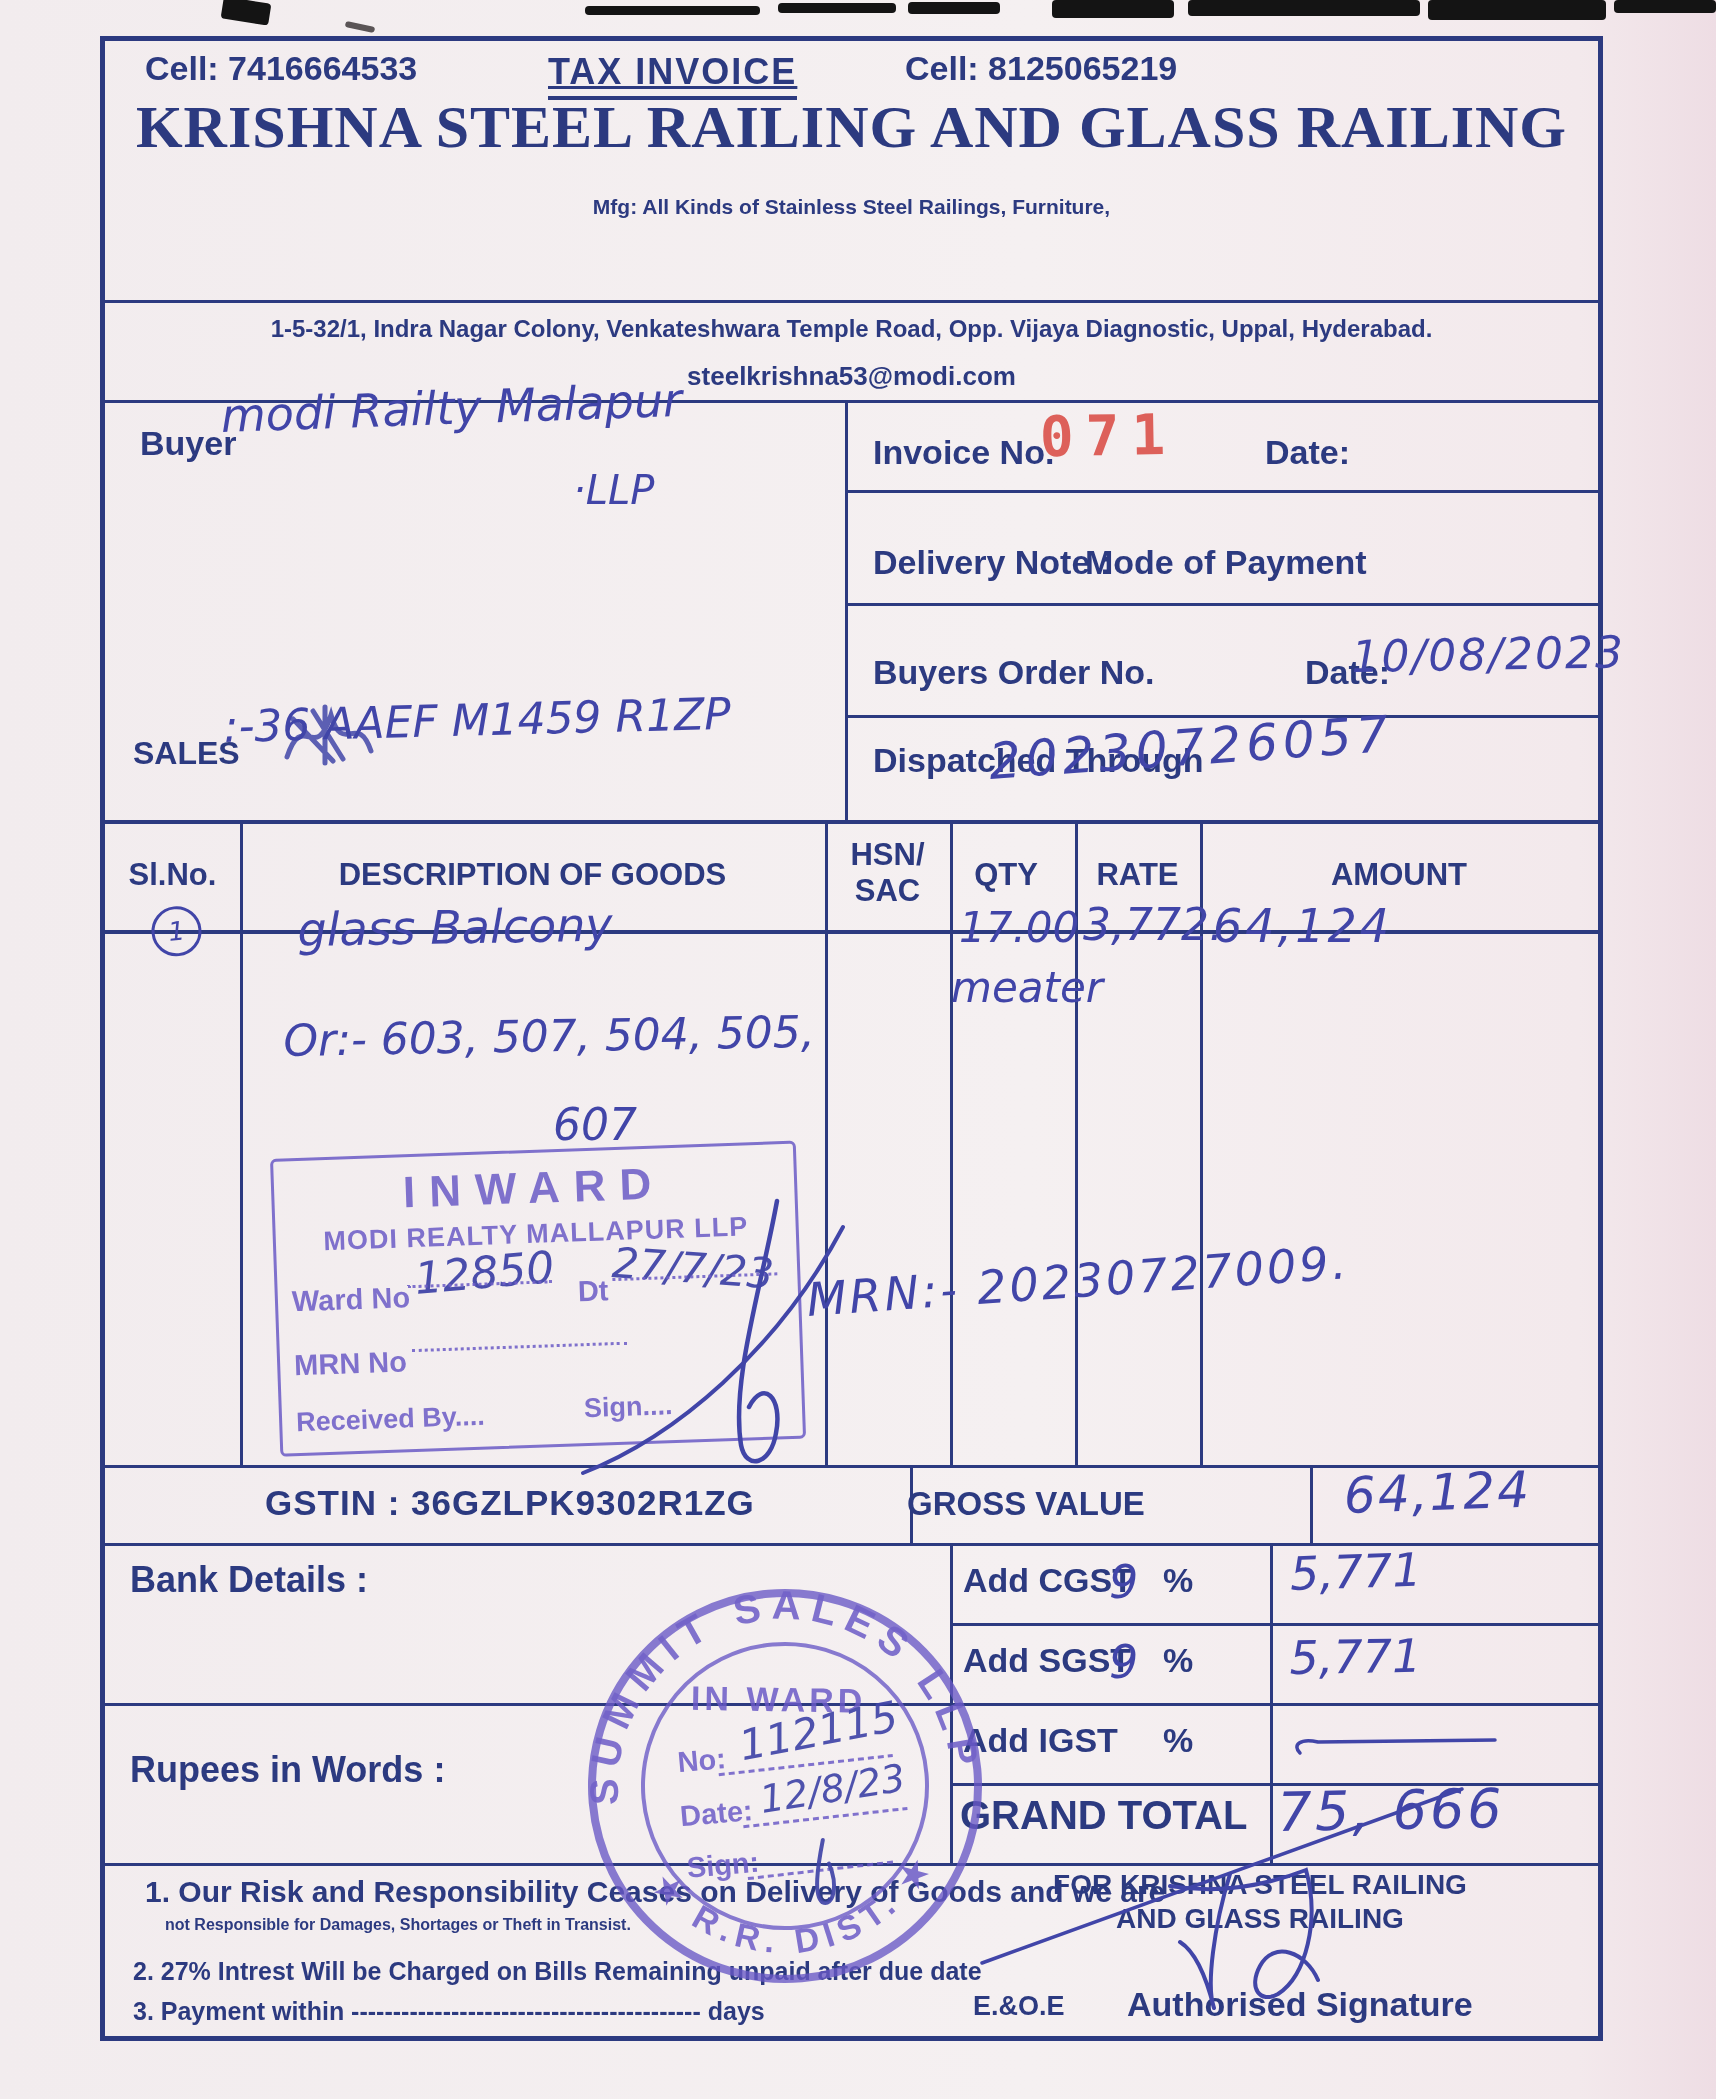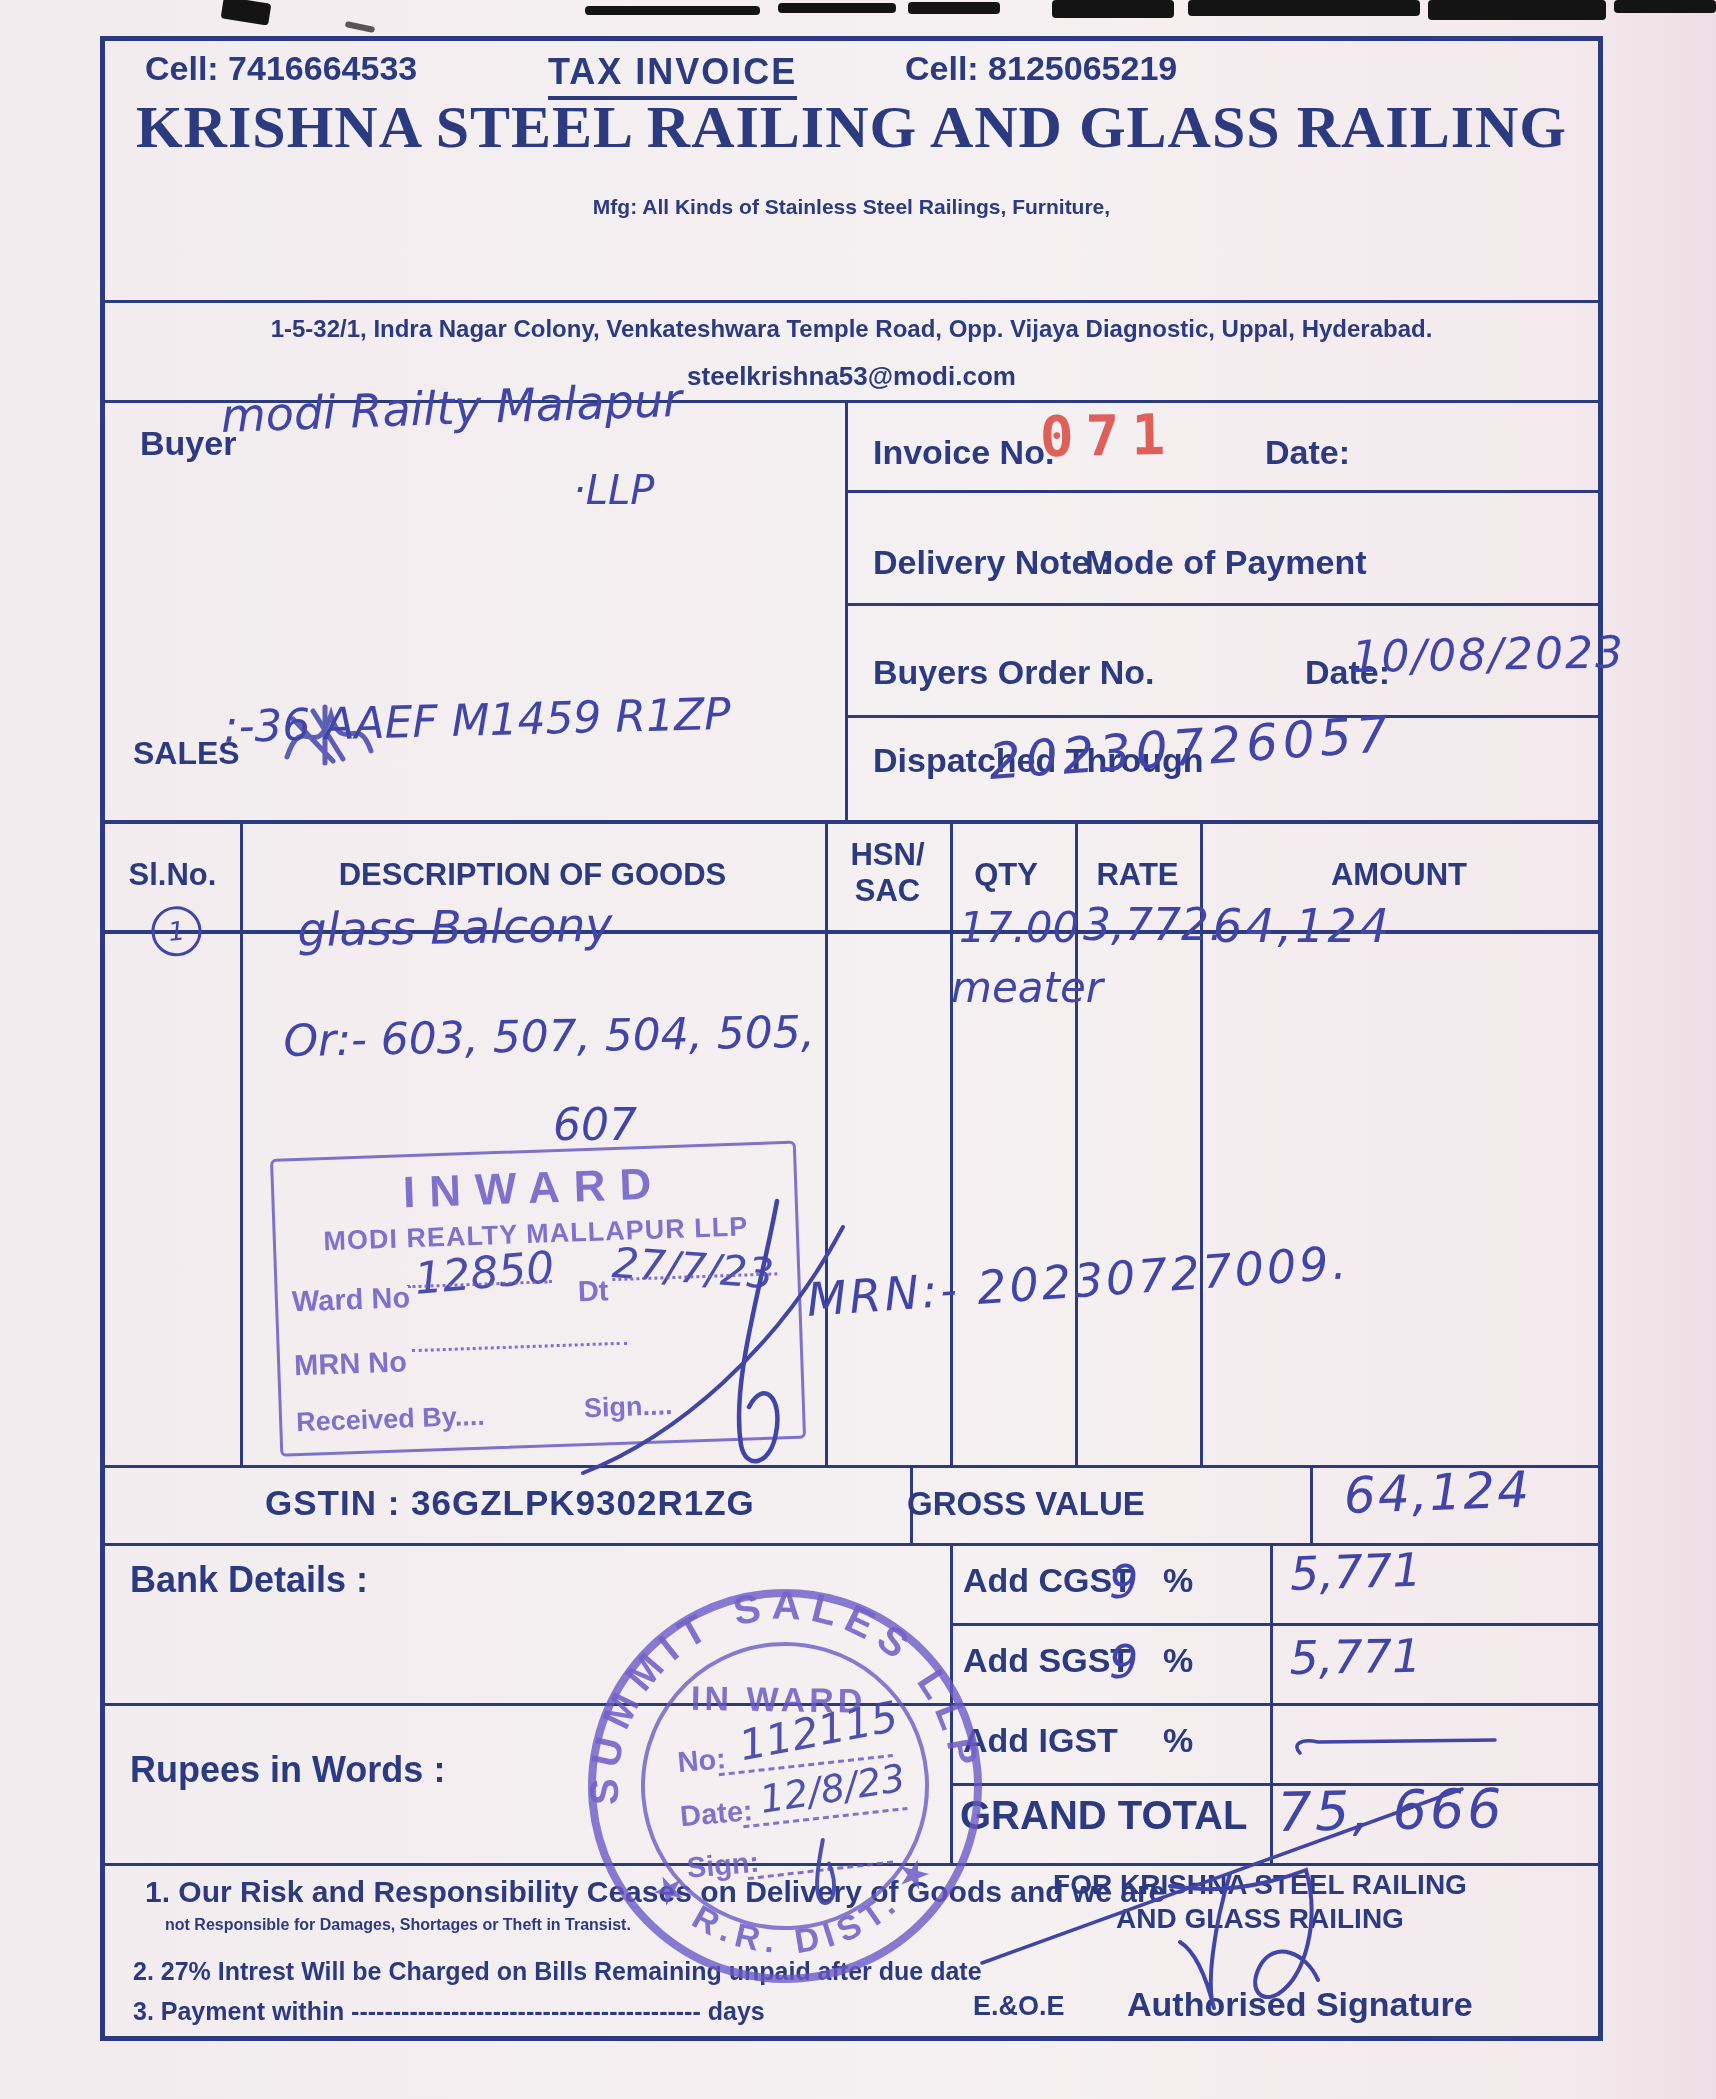--- a/index.html
+++ b/index.html
@@ -76,21 +76,21 @@
     <div class="lv" style="left:720px;top:779px;height:645px;"></div>
     <div class="lv" style="left:845px;top:779px;height:645px;"></div>
     <div class="lv" style="left:970px;top:779px;height:645px;"></div>
     <div class="lv" style="left:1095px;top:779px;height:645px;"></div>
     <div class="lv" style="left:805px;top:1424px;height:78px;"></div>
     <div class="lv" style="left:1205px;top:1424px;height:78px;"></div>
     <div class="lv" style="left:845px;top:1502px;height:320px;"></div>
     <div class="lv" style="left:1165px;top:1502px;height:320px;"></div>
 
     <span class="p" style="left:40px;top:8px;font-size:34px;">Cell: 7416664533</span>
-    <span class="p tax-title" style="left:443px;top:10px;font-size:36px;letter-spacing:2px;">TAX INVOICE</span>
+    <span class="p tax-title" style="left:443px;top:10px;font-size:36px;letter-spacing:2px;text-decoration:underline;">TAX INVOICE</span>
     <span class="p" style="left:800px;top:8px;font-size:34px;">Cell: 8125065219</span>
     <div class="pc company" style="top:52px;font-size:60px;">KRISHNA STEEL RAILING AND GLASS RAILING</div>
     <div class="pc" style="top:154px;font-size:21px;">Mfg: All Kinds of Stainless Steel Railings, Furniture,</div>
     <div class="pc" style="top:274px;font-size:24px;">1-5-32/1, Indra Nagar Colony, Venkateshwara Temple Road, Opp. Vijaya Diagnostic, Uppal, Hyderabad.</div>
     <div class="pc" style="top:320px;font-size:26px;">steelkrishna53@modi.com</div>
 
     <span class="p" style="left:35px;top:383px;font-size:34px;">Buyer</span>
     <span class="hand" style="left:115px;top:348px;font-size:46px;transform:rotate(-2deg);">modi Railty Malapur</span>
     <span class="hand" style="left:468px;top:426px;font-size:40px;">·LLP</span>
     <span class="p" style="left:28px;top:694px;font-size:32px;">SALES</span>

